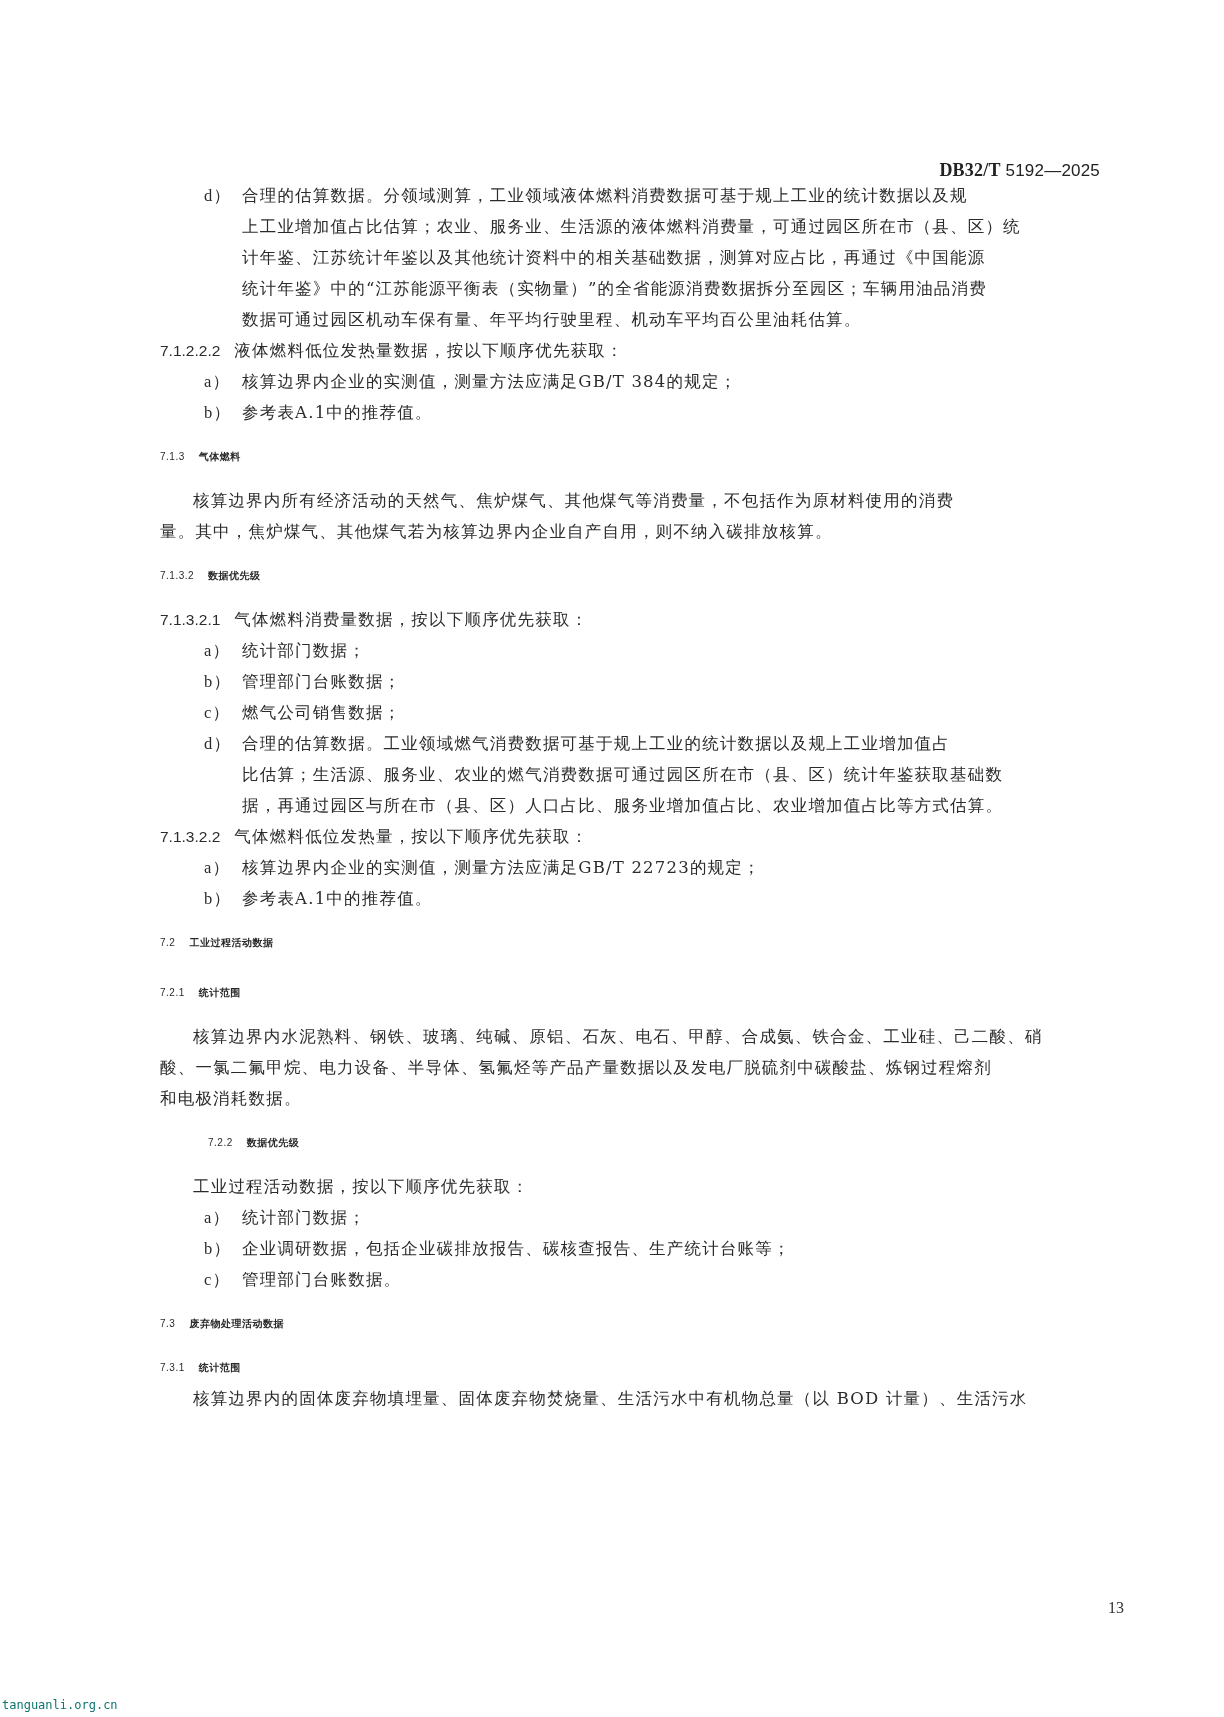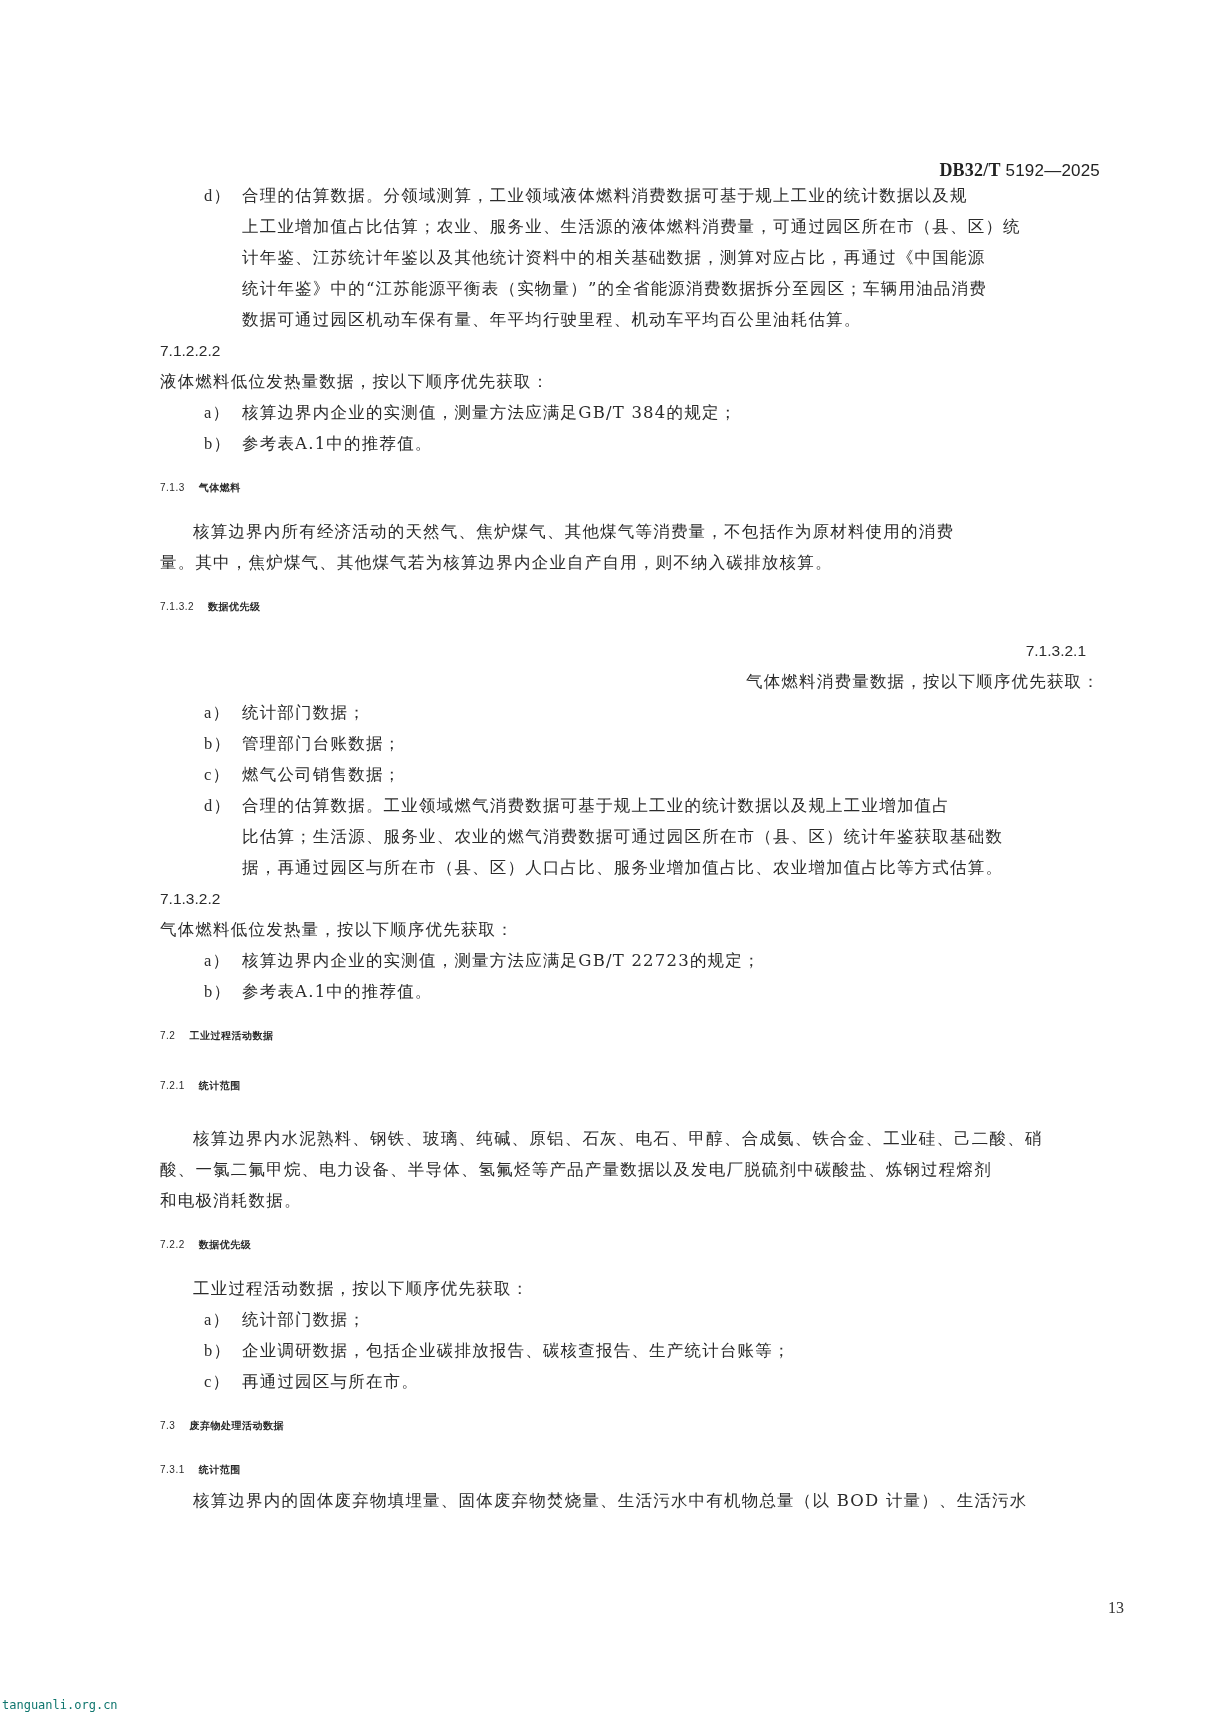--- a/index.html
+++ b/index.html
@@ -14,21 +14,21 @@
     font-family: "Liberation Sans", sans-serif; font-size: 17px; color: #222;
     letter-spacing: 0.2px;
   }
   .std-code b { font-family: "Liberation Serif", serif; font-weight: bold; font-size: 18px; }
   .content { position: absolute; left: 160px; top: 180px; width: 940px; }
   .line { font-size: 16.5px; line-height: 31px; white-space: nowrap; letter-spacing: 1.2px; }
   .item { display: flex; }
   .item .mark { width: 38px; flex: none; font-family: "Liberation Serif", serif; }
   .item .text { flex: 1; }
   .l1 { padding-left: 44px; }
-  .clause { display: flex; flex-direction: column; }
+  .clause { display: flex; }
   .clause .num {
     font-family: "Liberation Sans", sans-serif; font-size: 15.5px; letter-spacing: 0;
     flex: none; padding-right: 14px;
   }
   .heading {
     font-family: "DejaVu Sans", "Liberation Sans", sans-serif; font-weight: bold;
     font-size: 10px; letter-spacing: 0.5px; color: #2a2a2a;
   }
   .heading .num { font-family: "Liberation Sans", sans-serif; font-weight: normal; padding-right: 14px; }
   .para { text-indent: 33px; }
@@ -130,42 +130,42 @@
     </div>
 
     <div class="heading line" style="margin-top:13px;">
       <span class="num">7.2</span><span>工业过程活动数据</span>
     </div>
 
     <div class="heading line" style="margin-top:19px;">
       <span class="num">7.2.1</span><span>统计范围</span>
     </div>
 
-    <div style="margin-top:22px;">
+    <div style="margin-top:13px;">
       <div class="line para">核算边界内水泥熟料、钢铁、玻璃、纯碱、原铝、石灰、电石、甲醇、合成氨、铁合金、工业硅、己二酸、硝</div>
       <div class="line">酸、一氯二氟甲烷、电力设备、半导体、氢氟烃等产品产量数据以及发电厂脱硫剂中碳酸盐、炼钢过程熔剂</div>
       <div class="line">和电极消耗数据。</div>
     </div>
 
-    <div class="heading line" style="margin-top:13px;">
+    <div class="heading line" style="margin-top:13px;margin-left:48px;">
       <span class="num">7.2.2</span><span>数据优先级</span>
     </div>
 
     <div class="line para" style="margin-top:13px;">工业过程活动数据，按以下顺序优先获取：</div>
     <div class="item l1 line">
       <span class="mark">a）</span>
       <span class="text">统计部门数据；</span>
     </div>
     <div class="item l1 line">
       <span class="mark">b）</span>
       <span class="text">企业调研数据，包括企业碳排放报告、碳核查报告、生产统计台账等；</span>
     </div>
     <div class="item l1 line">
       <span class="mark">c）</span>
-      <span class="text">再通过园区与所在市。</span>
+      <span class="text">管理部门台账数据。</span>
     </div>
 
     <div class="heading line" style="margin-top:13px;">
       <span class="num">7.3</span><span>废弃物处理活动数据</span>
     </div>
 
     <div class="heading line" style="margin-top:13px;">
       <span class="num">7.3.1</span><span>统计范围</span>
     </div>
 

